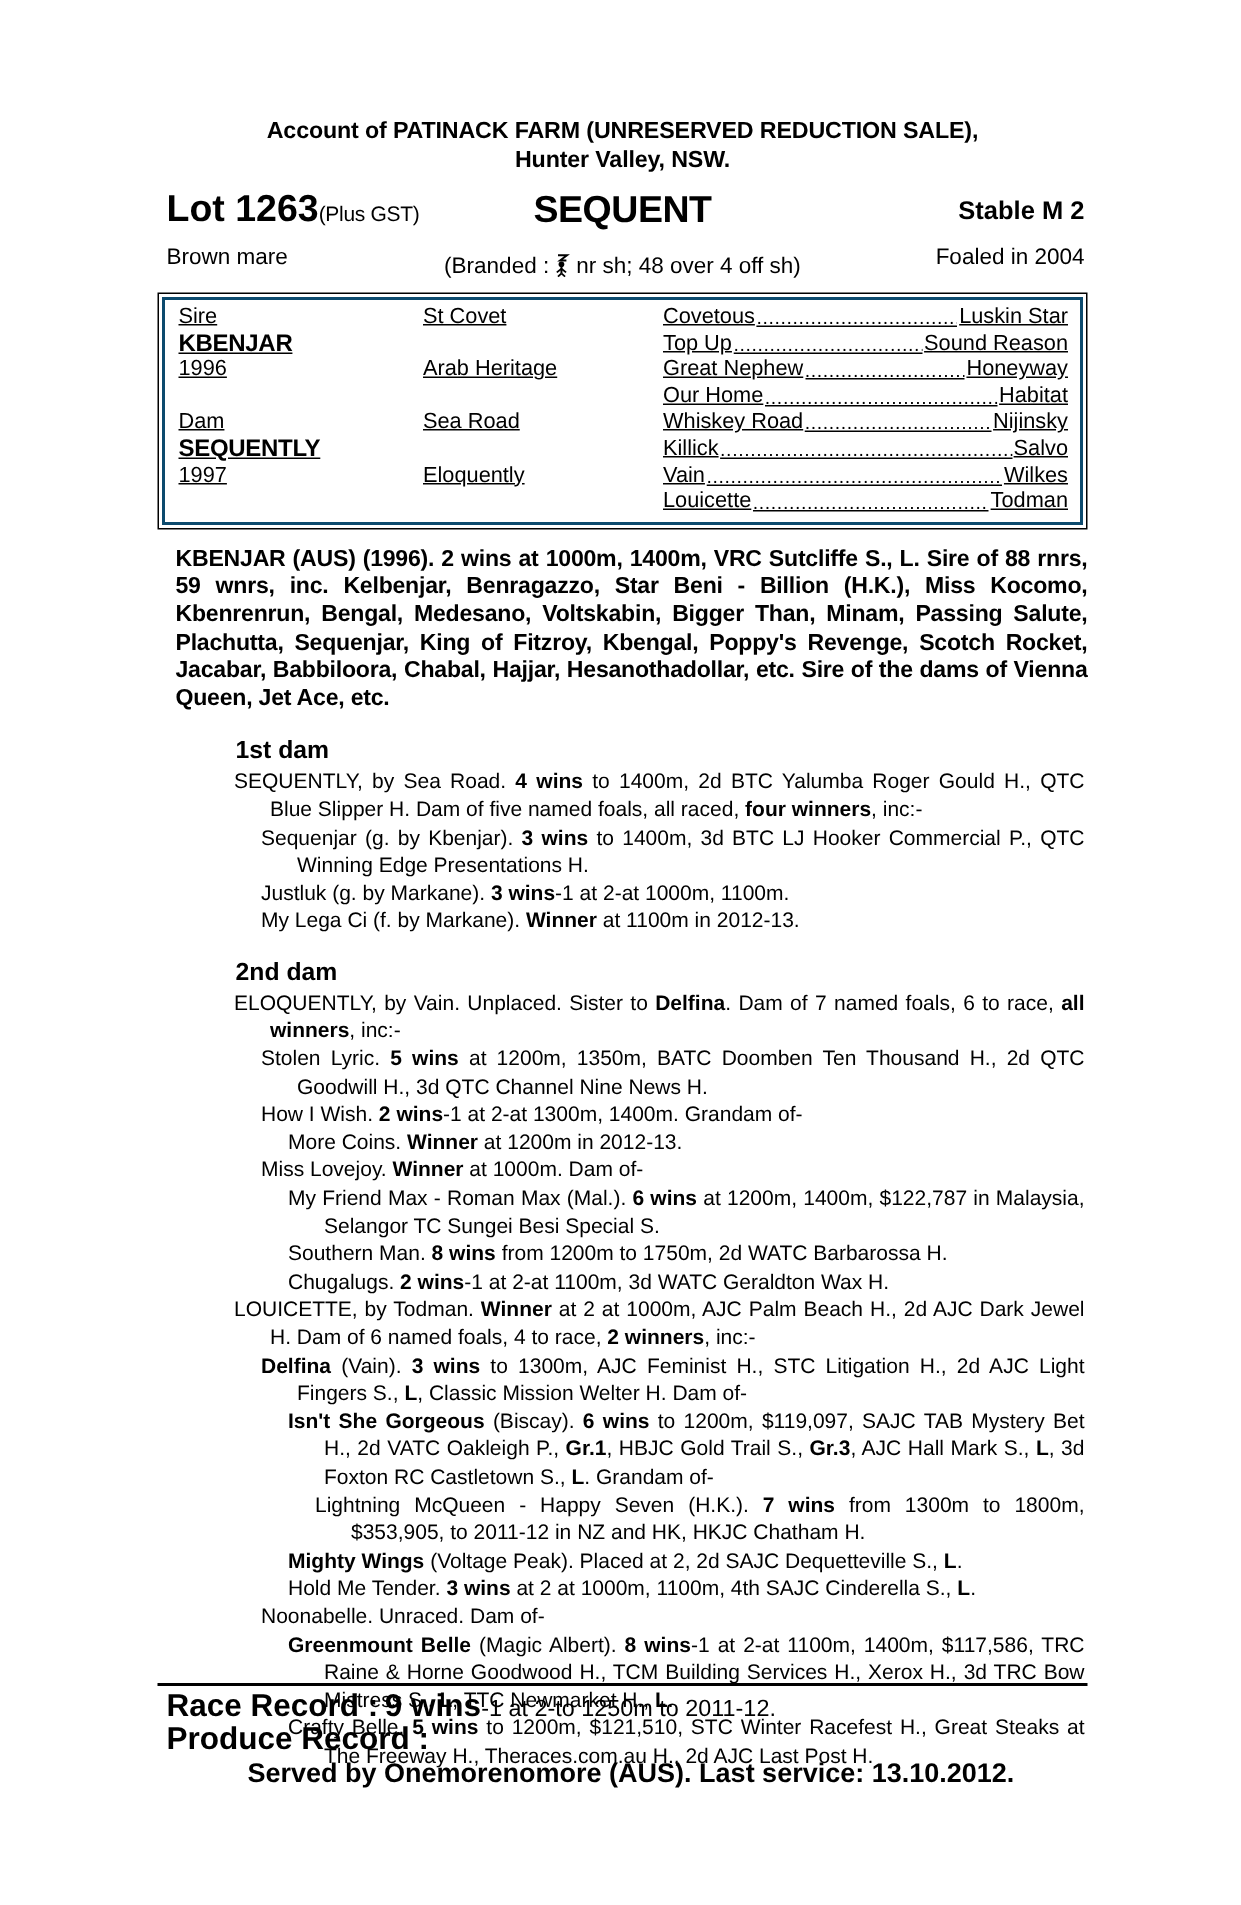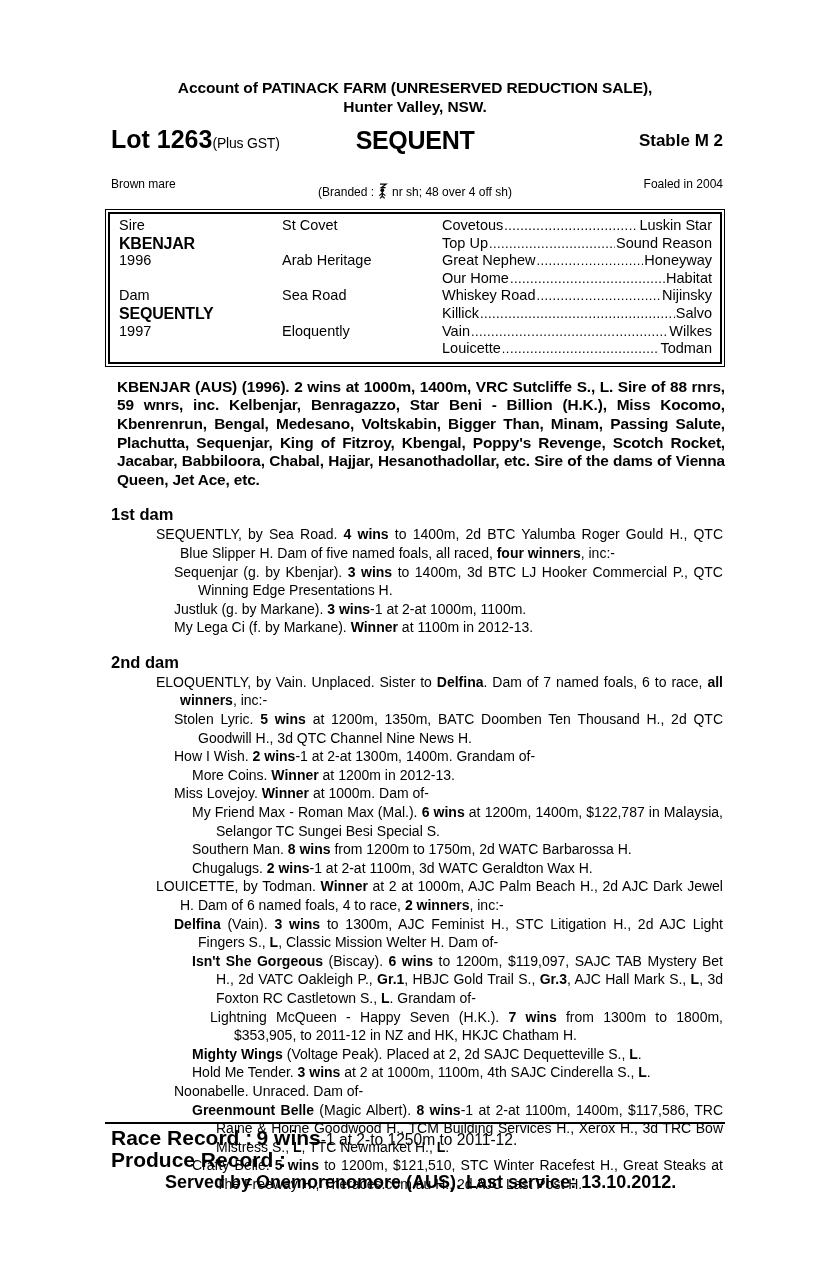--- a/index.html
+++ b/index.html
@@ -67,22 +67,22 @@
   .stable {
     position: absolute;
     right: 2px; top: 6px;
     font-weight: bold;
     font-size: 17px;
   }
 
   .desc-row {
     position: relative;
     height: 24px;
-    margin-top: 20px;
-    font-size: 12px;
+    margin-top: 6px;
+    font-size: 15px;
   }
   .desc-left { position: absolute; left: 6px; top: 0; }
   .desc-mid {
     position: absolute;
     left: 0; top: 6px;
     width: 620px;
     text-align: center;
     white-space: nowrap;
   }
   .desc-right { position: absolute; right: 2px; top: 0; }
@@ -96,24 +96,25 @@
   }
   .brand-glyph svg { position: absolute; left: 0; top: 0; }
 
   
   .ped-wrap {
     margin-top: 8px;
     border: 1px solid #000;
     padding: 2px;
   }
   .ped-table {
-    border: 2px solid #000000;
+    border: 2px solid #0c4a6e;
     width: 100%;
     box-sizing: border-box;
     padding: 3px 0 4px 0;
+    text-decoration: underline;
   }
   .ped-row {
     display: flex;
     font-size: 14.5px;
     line-height: 17.6px;
     white-space: nowrap;
   }
   .ped-c1 { width: 172px; padding-left: 9px; box-sizing: border-box; }
   .ped-c2 { width: 160px; box-sizing: border-box; }
   .ped-c3 {
@@ -147,20 +148,21 @@
     letter-spacing: -0.15px;
   }
 
   
   .dam-head {
     font-weight: bold;
     font-size: 16.5px;
     margin-top: 16px;
     margin-bottom: 1px;
     padding-left: 6px;
+    margin-left: 46px;
   }
   .ln {
     font-size: 14px;
     line-height: 18.6px;
     text-align: justify;
     text-justify: inter-word;
     padding-left: 6px;
     padding-right: 2px;
     margin-left: 45px;
   }

